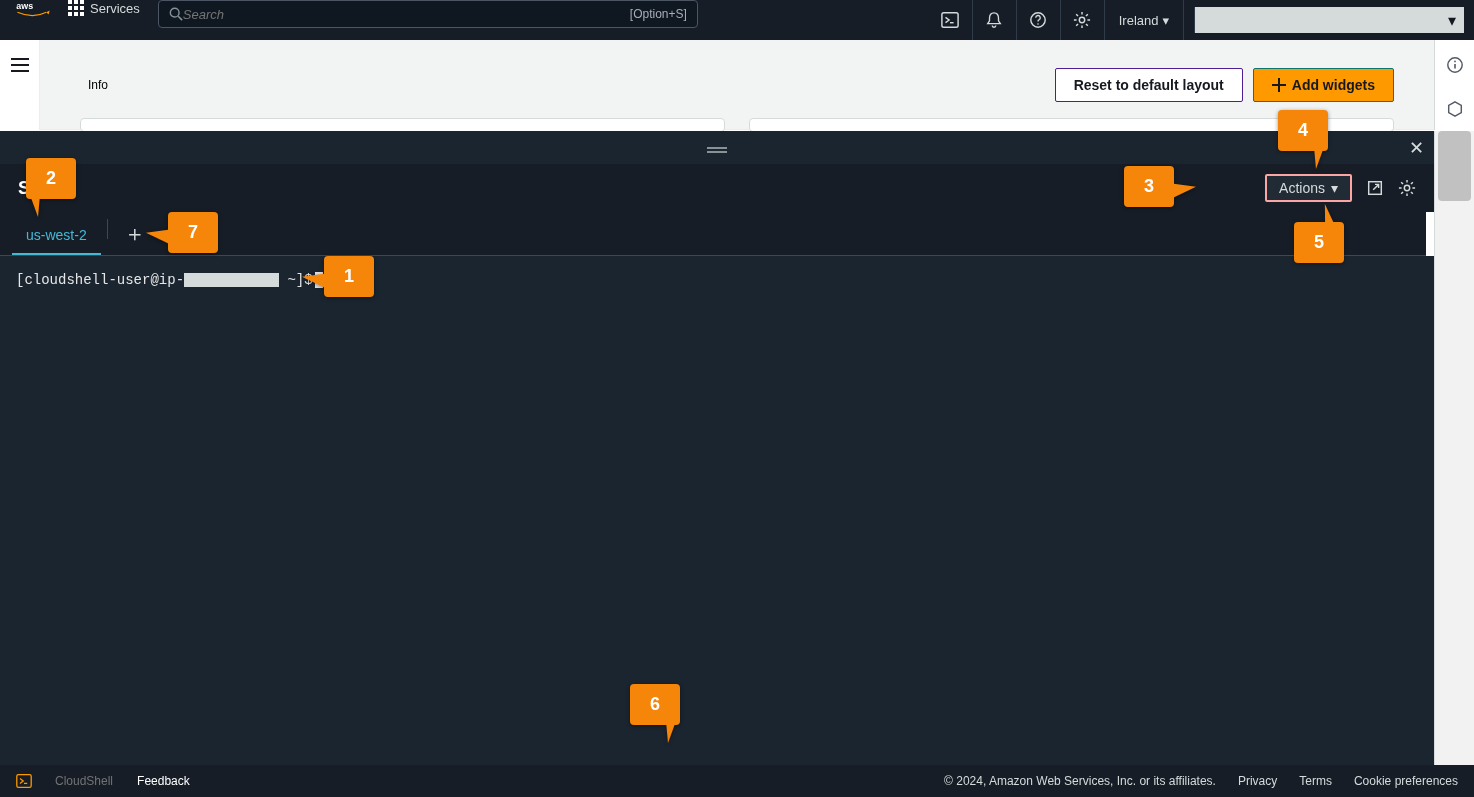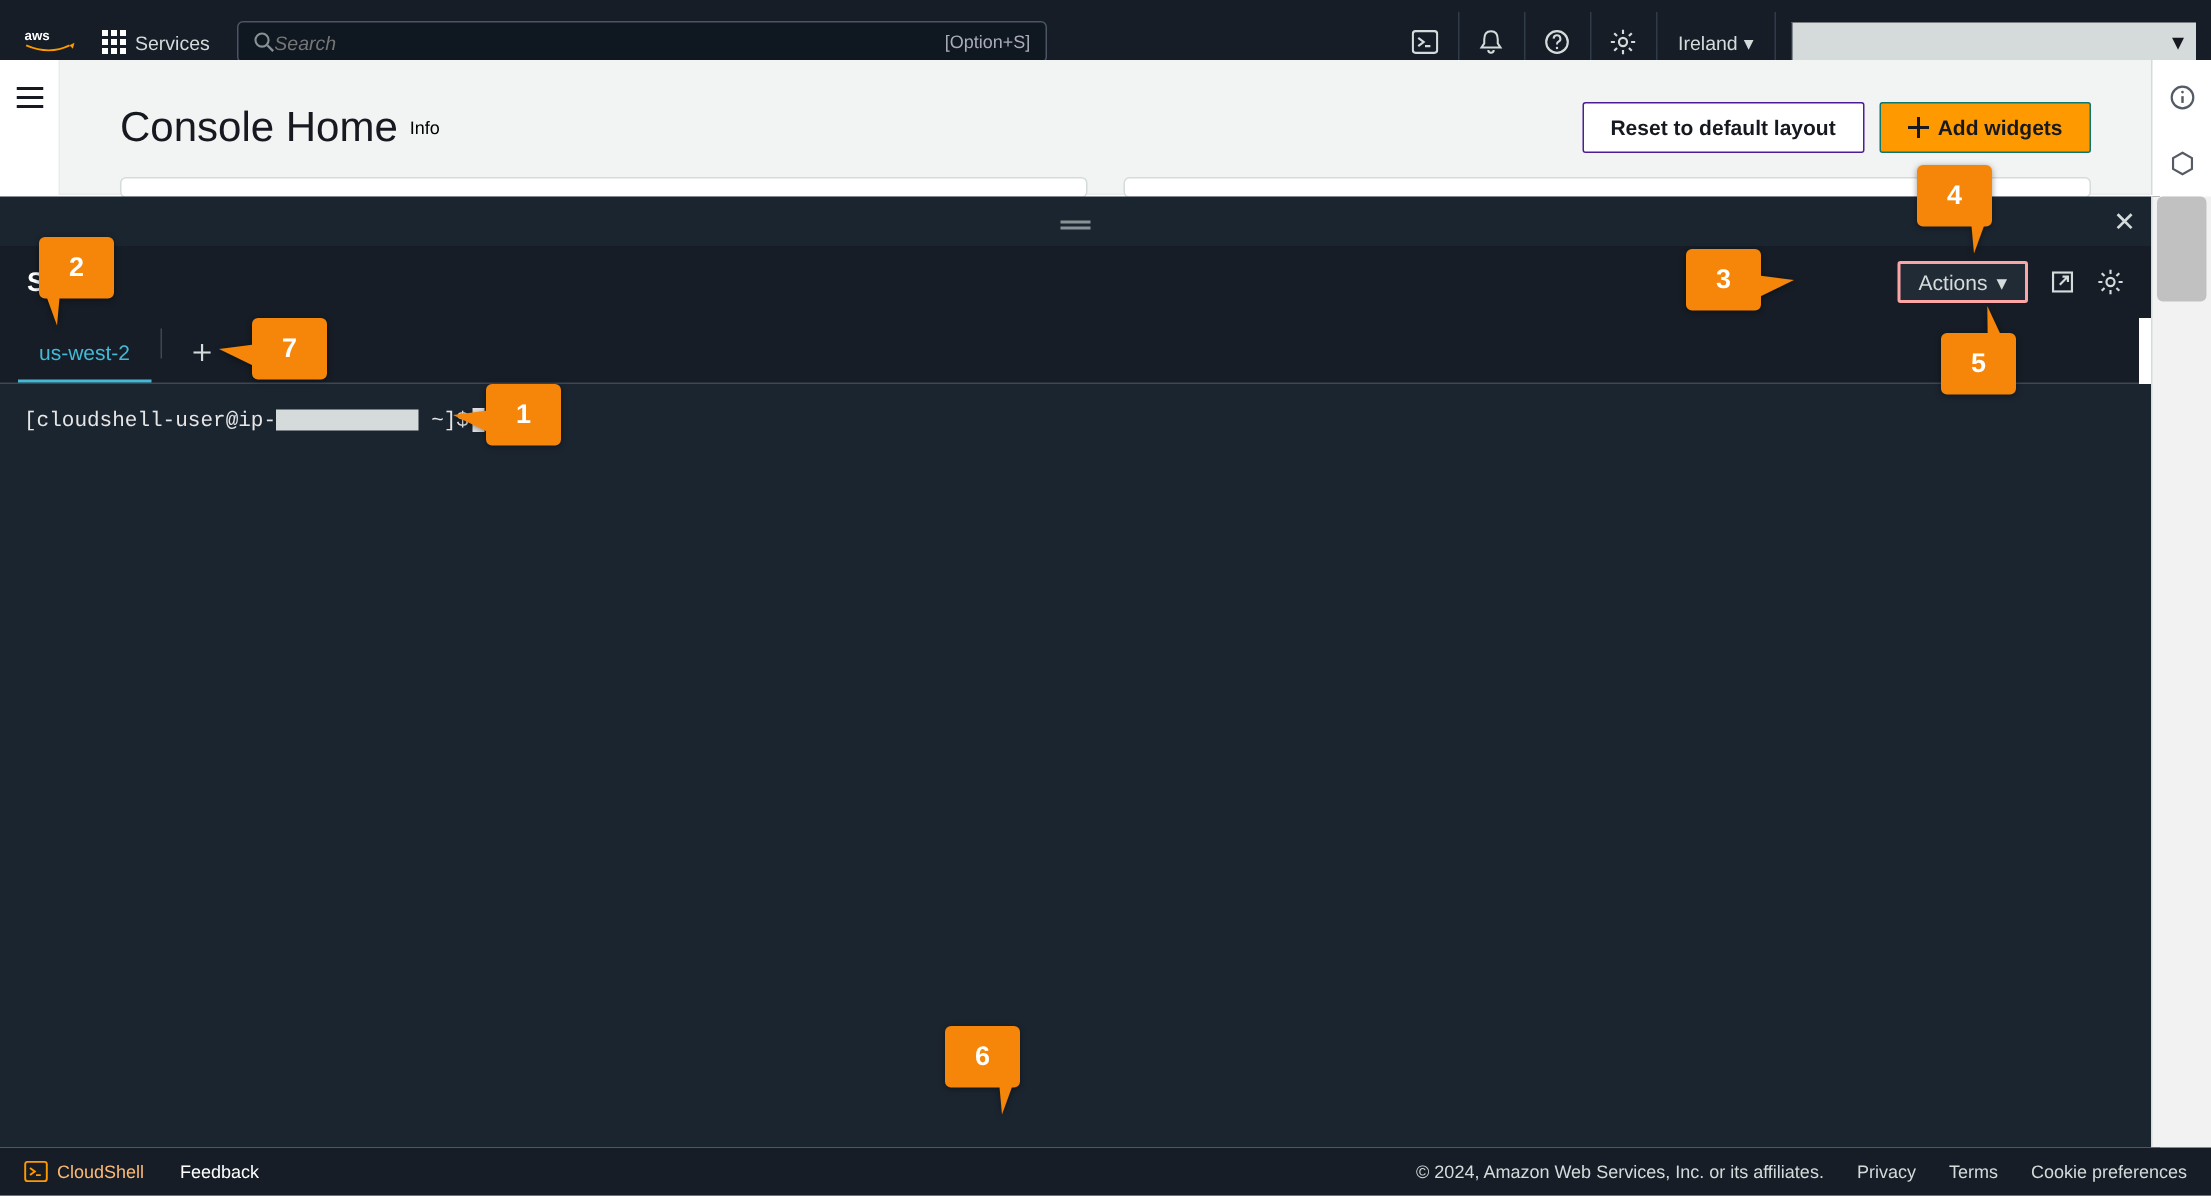--- a/index.html
+++ b/index.html
@@ -1,19 +1,19 @@
 <!DOCTYPE html>
 <html><head>
 <meta charset="utf-8">
 <style>
   * { box-sizing: border-box; margin: 0; padding: 0; }
   html, body { width: 1474px; height: 797px; font-family: "Amazon Ember", "Helvetica Neue", Arial, sans-serif; background: #fff; overflow: hidden; }
 
   
-  .top-nav { position: absolute; top: 0; left: 0; right: 0; height: 40px; background: #161d26; display: flex; align-items: center; color: #d5dbdb; padding: 16px 10px 0 16px; gap: 12px; }
+  .top-nav { position: absolute; top: 0; left: 0; right: 0; height: 40px; background: #161d26; display: flex; align-items: flex-start; color: #d5dbdb; padding: 0 10px 0 16px; gap: 12px; }
   .aws-logo { color: #ff9900; font-weight: bold; font-size: 14px; display:flex; flex-direction:column; line-height:1; }
   .aws-logo svg { width: 34px; height: 20px; }
   .nav-item { display: flex; align-items: center; gap: 6px; font-size: 13px; cursor: pointer; padding: 0 6px; }
   .search-wrap { display: flex; align-items: center; background: #0f1720; border: 1px solid #4b5563; border-radius: 4px; height: 28px; width: 540px; padding: 0 10px; color: #879196; position: relative; }
   .search-wrap input { background: transparent; border: none; color: #d5dbdb; font-size: 13px; font-style: italic; width: 100%; outline: none; }
   .search-hint { position: absolute; right: 10px; font-size: 12px; color: #aab; }
   .nav-right { margin-left: auto; display: flex; align-items: center; gap: 0; }
   .nav-right .icon-btn { width: 44px; height: 40px; display:flex; align-items:center; justify-content:center; border-left: 1px solid #2e3b48; cursor:pointer; }
   .nav-right .icon-btn:first-child { border-left:none; }
   .region-menu { padding: 0 14px; font-size: 13px; border-left: 1px solid #2e3b48; height:40px; display:flex; align-items:center; gap:4px; cursor:pointer;}
@@ -53,21 +53,21 @@
   .terminal { position:absolute; top:256px; left:0; right:40px; bottom:32px; background:#1b2530; color:#e6e6e6; font-family: "Courier New", monospace; font-size:14px; padding: 16px; }
   .terminal .redact { display:inline-block; width:95px; height:14px; background:#d5dbdb; vertical-align:middle;}
   .terminal .cursor { display:inline-block; width:8px; height:16px; background:#e6e6e6; vertical-align:middle; margin-left:2px;}
   
   .right-scroll { position:absolute; top:131px; right:0; width:40px; bottom:32px; background:#f2f2f2; border-left:1px solid #d5dbdb;}
   .right-scroll::before { content:''; position:absolute; top:0; left:3px; right:3px; height:70px; background:#c1c1c1; border-radius:4px;}
   .black-edge { position:absolute; top:131px; right:34px; width:6px; bottom:32px; background:#000;}
 
   
   .footer { position:absolute; bottom:0; left:0; right:0; height:32px; background:#161d26; display:flex; align-items:center; color:#d5dbdb; font-size:12px; padding:0 16px;}
-  .footer .cs { color:#fdba74; display:flex; align-items:center; gap:6px; cursor:pointer;}
+  .footer .cs { color:#737373; display:flex; align-items:center; gap:23px; cursor:pointer;}
   .footer .fb { margin-left:24px; cursor:pointer; color:#fff;}
   .footer .right { margin-left:auto; display:flex; align-items:center; gap:22px; }
   .footer .right span { cursor:pointer; }
 
   
   .callout { position:absolute; background:#f6860a; color:#fff; font-size:18px; font-weight:bold; border-radius:4px; padding:10px 20px; display:flex; align-items:center; justify-content:center; z-index:50; filter: drop-shadow(0 1px 2px rgba(0,0,0,0.4)); }
   .callout .tail { position:absolute; width:0; height:0; }
   
   .tail-br { bottom:-18px; right:8px; border-left:10px solid transparent; border-right:0 solid transparent; border-top:22px solid #f6860a; transform: skewX(-20deg);}
   .tail-bl { bottom:-18px; left:8px; border-right:10px solid transparent; border-left:0 solid transparent; border-top:22px solid #f6860a; transform: skewX(20deg);}
@@ -160,21 +160,20 @@
   <span>
     <svg width="18" height="14" viewBox="0 0 18 14">
         <line x1="0" y1="1" x2="18" y2="1" stroke="#16191f" stroke-width="2"></line>
         <line x1="0" y1="7" x2="18" y2="7" stroke="#16191f" stroke-width="2"></line>
         <line x1="0" y1="13" x2="18" y2="13" stroke="#16191f" stroke-width="2"></line>
       </svg>
   </span>
 </div>
 
 <div class="console-header">
-  <span class="console-title">Console Home</span>
   <span class="info-link">Info</span>
   <div class="console-actions">
     <div class="btn btn-white">
       <span>Reset to default layout</span>
     </div>
     <div class="btn btn-orange">
       <span>
           <svg width="14" height="14" viewBox="0 0 14 14">
             <line x1="7" y1="0" x2="7" y2="14" stroke="#16191f" stroke-width="2"></line>
             <line x1="0" y1="7" x2="14" y2="7" stroke="#16191f" stroke-width="2"></line>

